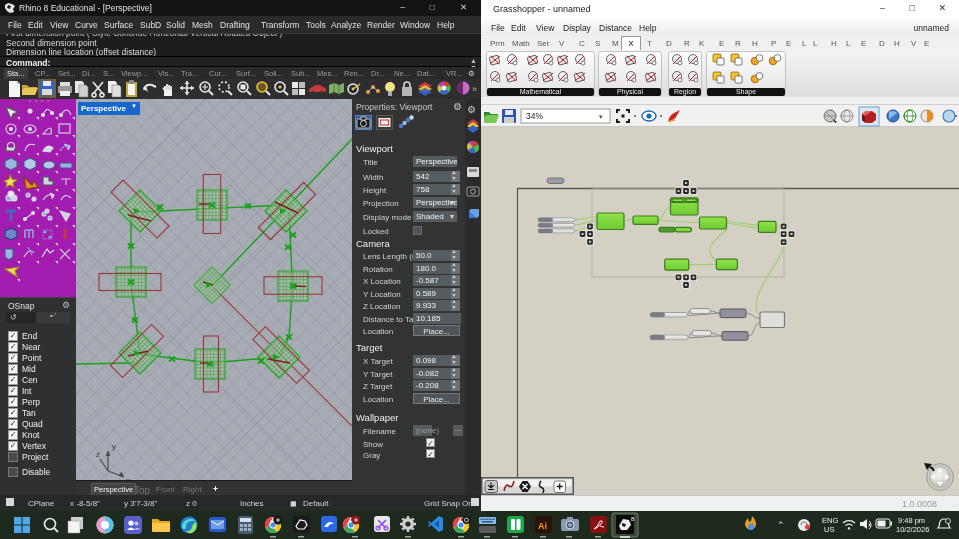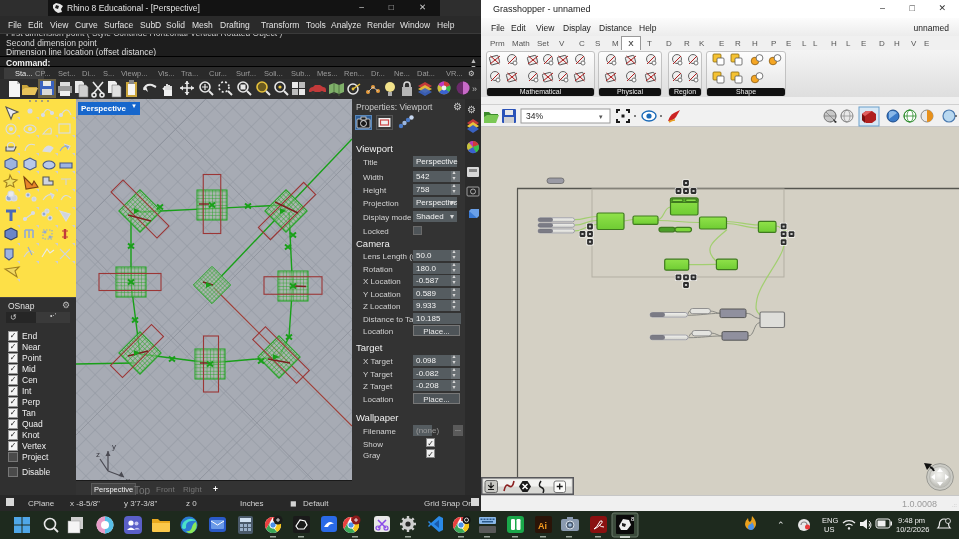--- a/index.html
+++ b/index.html
@@ -2,30 +2,30 @@
 <html><head>
 <meta charset="utf-8">
 <style>
 * { margin:0; padding:0; box-sizing:border-box; }
 body { font-family:"Liberation Sans",sans-serif; }
 #screen { position:relative; width:959px; height:539px; overflow:hidden; background:#222; }
 .abs { position:absolute; }
 
 
 #rhino { position:absolute; left:0; top:0; width:481px; height:511px; background:#2e2e2e; }
-#r-title { position:absolute; left:0; top:0; width:392px; height:16px; background:#131313; color:#e4e4e4; font-size:8.5px;margin-left:48px; }
+#r-title { position:absolute; left:0; top:0; width:481px; height:16px; background:#131313; color:#e4e4e4; font-size:8.5px; }
 #r-title .t { position:absolute; left:19px; top:3px; }
 #r-menu { position:absolute; left:0; top:16px; width:481px; height:17px; background:#2a2a2a; color:#e2e2e2; font-size:8.5px; }
 #r-menu span { position:absolute; top:4px; }
 #r-cmd { position:absolute; left:0; top:33px; width:481px; height:23px; background:#1d1d1d; color:#dcdcdc; font-size:8.5px; border-top:1px solid #3a3a3a; overflow:hidden; }
 #r-cmdp { position:absolute; left:0; top:56px; width:481px; height:11px; background:#212121; color:#f0f0f0; font-size:8.5px; font-weight:bold; border-top:1px solid #000; border-bottom:1px solid #000;}
 #r-tabs { position:absolute; left:0; top:67px; width:481px; height:12px; background:#2a2a2a; color:#9a9a9a; font-size:7.5px; }
 #r-tabs span { position:absolute; top:2px; }
 #r-icons { position:absolute; left:0; top:79px; width:481px; height:20px; background:#2e2e2e; }
-#r-side { position:absolute; left:0; top:99px; width:76px; height:396px; background:#fde047; }
+#r-side { position:absolute; left:0; top:99px; width:76px; height:396px; background:#a21caf; }
 #r-status { position:absolute; left:0; top:495px; width:481px; height:16px; background:#282828; color:#d4d4d4; font-size:8px; }
 #r-status span { position:absolute; top:4px; }
 
 
 #r-vp { position:absolute; left:76px; top:99px; width:276px; height:381px; overflow:hidden;
   background:#a7abb4; }
 #vp-chip { position:absolute; left:2px; top:3px; height:13px; background:#1767cc; color:#fff; font-size:8px; font-weight:bold; padding:2px 3px 0 3px; }
 #vp-chip2 { position:absolute; left:52px; top:3px; width:12px; height:13px; background:#1767cc; color:#fff; font-size:7px; text-align:center; }
 #r-vptabs { position:absolute; left:76px; top:480px; width:276px; height:15px; background:#333333; color:#8a8a8a; font-size:8.5px; border-top:1px solid #1a1a1a;}
 #r-vptabs span { position:absolute; top:1px; }
@@ -102,21 +102,21 @@
   <div id="r-cmd">
     <div style="position:absolute;left:6px;top:-6px;color:#c9c9c9;font-size:8.5px;width:460px">First dimension point ( Style Continue Horizontal Vertical Rotated Object )</div>
     <div style="position:absolute;left:6px;top:4px;">Second dimension point</div>
     <div style="position:absolute;left:6px;top:13px;">Dimension line location (offset distance)</div>
   </div>
   <div id="r-cmdp">
         <span style="position:absolute;left:6px;top:1px">Command:</span>
     <span style="position:absolute;right:4px;top:0px;color:#bbb;font-size:7px">▲<br>▼</span>
   </div>
   <div id="r-tabs">
-    <span style="left:4px;color:#e8e8e8;background:#3c3c3c;padding:1px 11px;top:1px">Sta...</span>
+    <span style="left:4px;color:#e8e8e8;background:#3c3c3c;padding:1px 3px;top:1px">Sta...</span>
     <span style="left:35px">CP...</span>
         <span style="left:58px">Set...</span>
     <span style="left:82px">Di...</span>
         <span style="left:103px">S...</span>
     <span style="left:121px">Viewp...</span>
         <span style="left:158px">Vis...</span>
     <span style="left:181px">Tra...</span>
         <span style="left:209px">Cur...</span>
     <span style="left:236px">Surf...</span>
         <span style="left:264px">Soli...</span>

